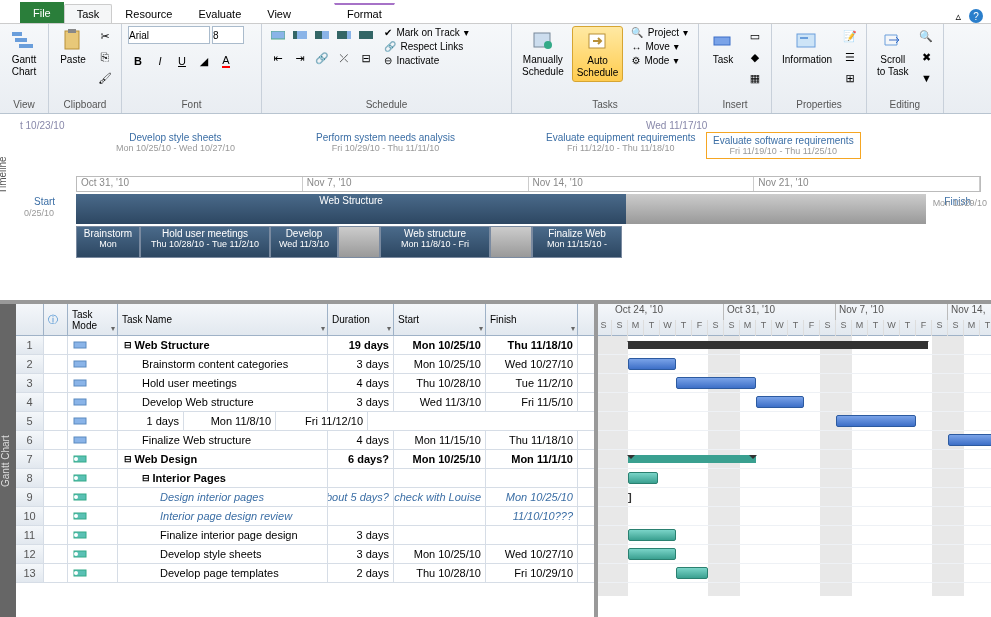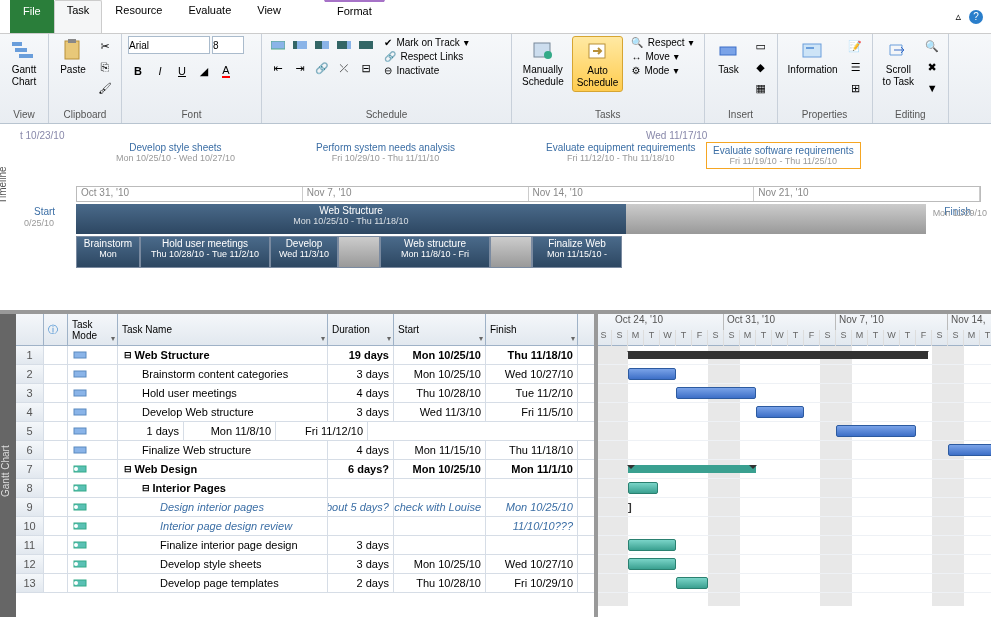--- a/index.html
+++ b/index.html
@@ -1,19 +1,19 @@
 <!DOCTYPE html>
 <html><head>
 <meta charset="utf-8">
 <style>
 * { box-sizing: border-box; margin: 0; padding: 0; }
 body { font-family: "Segoe UI", Tahoma, sans-serif; font-size: 11px; background: #fff; width: 991px; height: 617px; overflow: hidden; position: relative; }
 
 
-.ribbon-tabs { height: 34px; background: #fff; border-bottom: 1px solid #ccc; display: flex; padding-left: 10px; }
+.ribbon-tabs { height: 24px; background: #fff; border-bottom: 1px solid #ccc; display: flex; align-items: flex-end; padding-left: 20px; }
 .tab { padding: 3px 12px; font-size: 11px; cursor: pointer; border: 1px solid transparent; border-bottom: none; }
 .tab.file { background: #2a7e3a; color: #fff; padding: 4px 12px; }
 .tab.active { background: #f5f6f7; border-color: #ccc; border-top-left-radius: 2px; border-top-right-radius: 2px; }
 .tab.format { border-top: 2px solid #a672c7; }
 .ribbon-tabs .spacer { flex: 1; }
 .help-icons { display: flex; gap: 8px; align-items: center; padding-right: 8px; }
 
 
 .ribbon { height: 90px; background: linear-gradient(#f6f8fa, #e9edf2); border-bottom: 1px solid #b8c4d0; display: flex; }
 .group { border-right: 1px solid #c8d0da; padding: 2px 6px; display: flex; flex-direction: column; }
@@ -231,21 +231,21 @@
         <div class="ico">
             <svg width="22" height="20">
               <rect x="2" y="2" width="16" height="14" fill="#fff" stroke="#b89038"></rect>
               <path d="M6 9 L14 9 M11 6 L14 9 L11 12" stroke="#b89038" stroke-width="2" fill="none"></path>
             </svg>
           </div>
         <span style="white-space:pre-line">Auto
 Schedule</span>
       </div>
       <div class="small-btns">
-        <div class="small-btn"><span>🔍</span><span>Respect</span> ▾</div>
+        <div class="small-btn"><span>🔍</span><span>Project</span> ▾</div>
         <div class="small-btn"><span>↔</span><span>Move</span> ▾</div>
         <div class="small-btn"><span>⚙</span><span>Mode</span> ▾</div>
       </div>
     </div>
     <div class="group-label">Tasks</div>
   </div>
 
   <div class="group">
     <div class="group-body">
       <div class="big-btn">
@@ -335,21 +335,20 @@
     <div class="tl-label" style="right:20px;top:82px">Finish</div>
     <div class="tl-label" style="right:4px;top:84px;color:#999;font-size:9px">Mon 11/29/10</div>
     <div class="tl-scale" id="tlscale">
         <div>Oct 31, '10</div>
         <div>Nov 7, '10</div>
         <div>Nov 14, '10</div>
         <div>Nov 21, '10</div>
       </div>
     <div class="tl-bar" style="top:80px;left:60px;width:550px">
       <div>Web Structure</div>
-      <div class="sub">Mon 10/25/10 - Thu 11/18/10</div>
     </div>
     <div class="tl-bar grey" style="top:80px;left:610px;width:300px"></div>
     <div class="tl-row2" id="tlrow2">
         <div class="tl-cell" style="width: 64px;">
           <div>Brainstorm</div>
           <div class="sub">Mon</div>
         </div>
         <div class="tl-cell" style="width: 130px;">
           <div>Hold user meetings</div>
           <div class="sub">Thu 10/28/10 - Tue 11/2/10</div>

